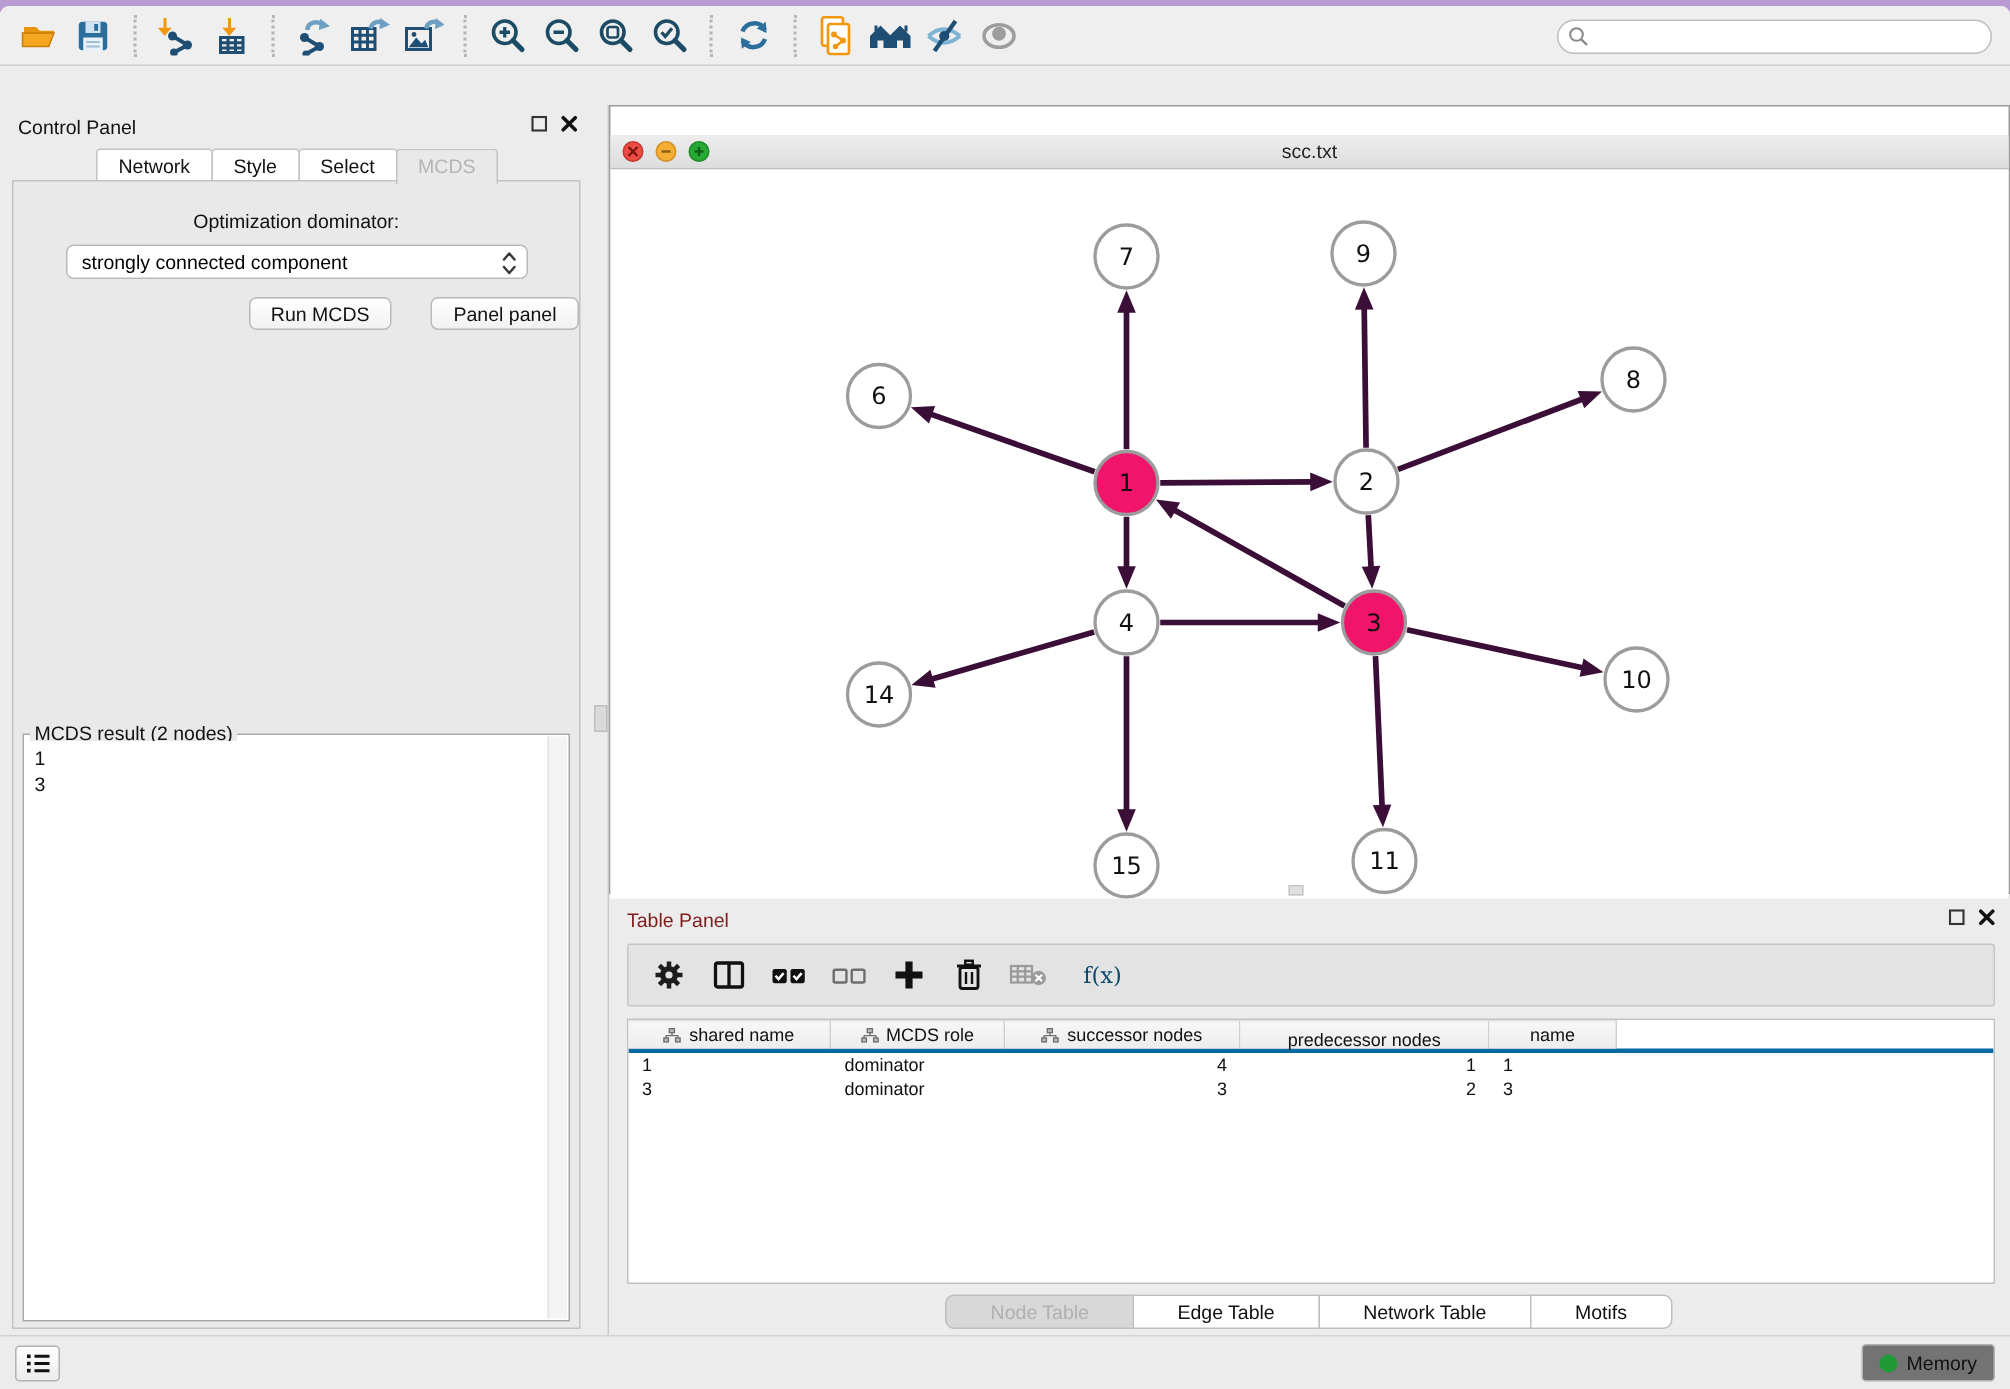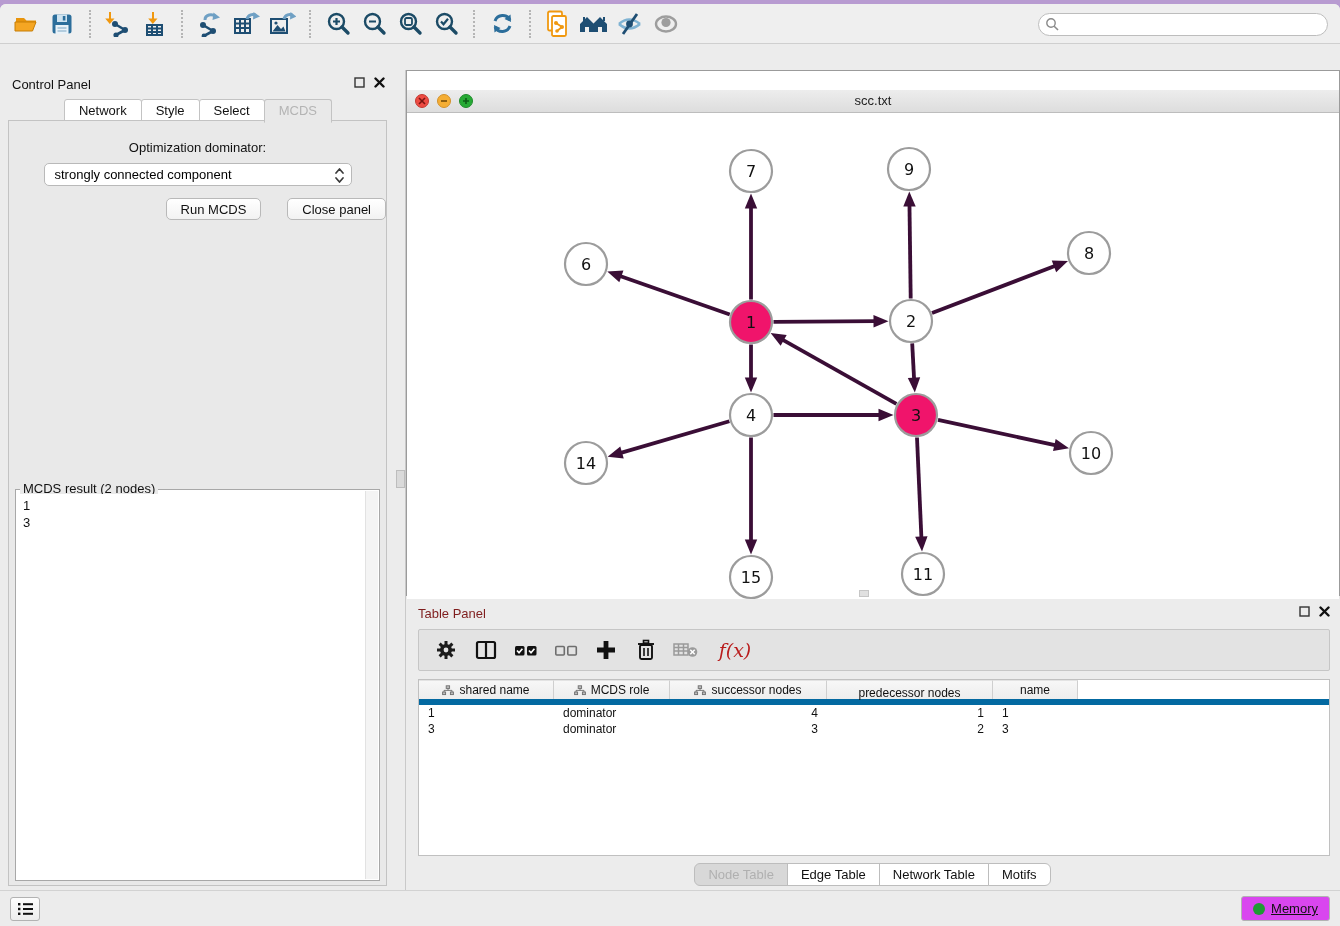--- a/index.html
+++ b/index.html
@@ -60,40 +60,40 @@
   .net-canvas { position:relative; width:932px; height:501px; background:#fff; }
   .net-grip { position:absolute; left:452px; bottom:-2px; width:10px; height:7px; background:#e0e0e0; border:1px solid #c6c6c6; }
 
   
   .table-panel { position:absolute; left:406px; top:595px; width:934px; height:295px; background:#ececec; }
   .tp-header { position:relative; height:26px; }
   .tp-title { position:absolute; left:12px; top:7px; font-size:13px; color:#7f1d1d; }
   .tp-toolbar { position:absolute; left:12px; right:10px; top:30px; height:42px; background:#e3e3e3;
                 border:1px solid #c6c6c6; border-radius:2px; display:flex; align-items:center; gap:10px; padding:0 12px; }
   .tp-tbtn { width:30px; height:30px; display:flex; align-items:center; justify-content:center; background:none; border:none; }
-  .fx { font-family:"DejaVu Serif", serif; font-style:italic; font-size:19px; color:#b91c1c; }
+  .fx { font-family:"DejaVu Serif", serif; font-size:15px; color:#0c4a6e; }
   .grid-wrap { position:absolute; left:12px; right:10px; top:80px; bottom:38px; background:#fff; border:1px solid #c0c0c0; overflow:hidden; }
-  .grid-head { display:flex; border-bottom:6px solid #0369a1; background:#fff; }
+  .grid-head { display:flex; border-bottom:3px solid #0369a1; background:#fff; }
   .gh-cell { position:relative; height:19px; background:linear-gradient(#f7f7f7,#ededed); border-right:1px solid #cfcfcf;
              border-top:1px solid #e3e3e3; display:flex; align-items:center; justify-content:center; gap:5px;
              font-size:12px; color:#111; }
   .grid-row { display:flex; height:16px; font-size:12px; color:#111; }
   .g-cell { padding:1px 9px 0; overflow:hidden; white-space:nowrap; }
   .tp-tabs { position:absolute; left:0; right:0; bottom:8px; display:flex; justify-content:center; }
-  .tp-tab { font-size:13px; height:23px; line-height:21px; padding:0 13px; background:#fff; border:1px solid #bdbdbd; margin-left:-1px; color:#111; }
+  .tp-tab { font-size:13px; height:23px; line-height:21px; padding:0 29px; background:#fff; border:1px solid #bdbdbd; margin-left:-1px; color:#111; }
   .tp-tab:first-child { border-radius:6px 0 0 6px; }
   .tp-tab:last-child { border-radius:0 6px 6px 0; }
   .tp-tab.selected { background:#d8d8d8; color:#b0b0b0; }
 
   
   .status-bar { position:absolute; left:0; bottom:0; width:1340px; height:36px; background:#ececec; border-top:1px solid #d2d2d2; }
   .sb-left-btn { position:absolute; left:10px; top:6px; width:30px; height:24px; background:linear-gradient(#fdfdfd,#ededed);
                  border:1px solid #b2b2b2; border-radius:3px; display:flex; align-items:center; justify-content:center; }
-  .memory-btn { position:absolute; right:10px; top:5px; height:25px; padding:0 11px; background:#d946ef;
-                border:1px solid #b2b2b2; border-radius:3px; display:flex; align-items:center; gap:6px; font-size:13px; color:#111;text-decoration:underline; }
+  .memory-btn { position:absolute; right:10px; top:5px; height:25px; padding:0 11px; background:#737373;
+                border:1px solid #b2b2b2; border-radius:3px; display:flex; align-items:center; gap:6px; font-size:13px; color:#111; }
   .mem-dot { width:12px; height:12px; border-radius:50%; }
   svg { display:block; }
 </style>
 </head>
 <body>
 
 <div class="screen">
 <div class="app">
 
 
@@ -284,21 +284,21 @@
         <span>strongly connected component</span>
         <span class="dd-stepper">
           <svg width="11" height="17" viewBox="0 0 11 17">
             <path d="M2 6 L5.5 2 L9 6" fill="none" stroke="#3a3a3a" stroke-width="1.7" stroke-linecap="round" stroke-linejoin="round"></path>
             <path d="M2 11 L5.5 15 L9 11" fill="none" stroke="#3a3a3a" stroke-width="1.7" stroke-linecap="round" stroke-linejoin="round"></path>
           </svg>
         </span>
       </div>
       <div class="btn-row">
         <button class="btn">Run MCDS</button>
-        <button class="btn">Close panel</button>
+        <button class="btn">Panel panel</button>
       </div>
       <div class="mcds-fieldset">
         <span class="mcds-legend">MCDS result (2 nodes)</span>
         <div class="mcds-text" id="mcds-result-text">1
 3</div>
         <div class="mcds-scroll"></div>
       </div>
     </div>
   </div>
 

